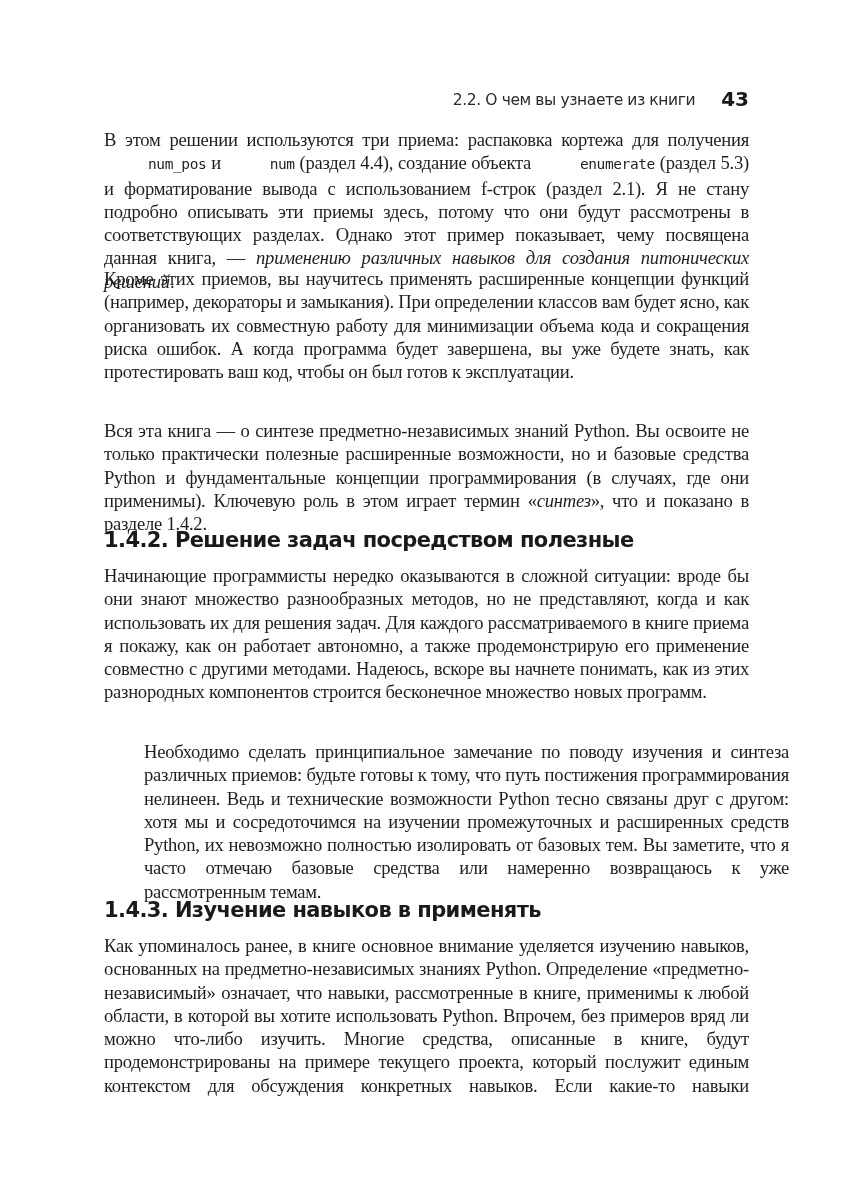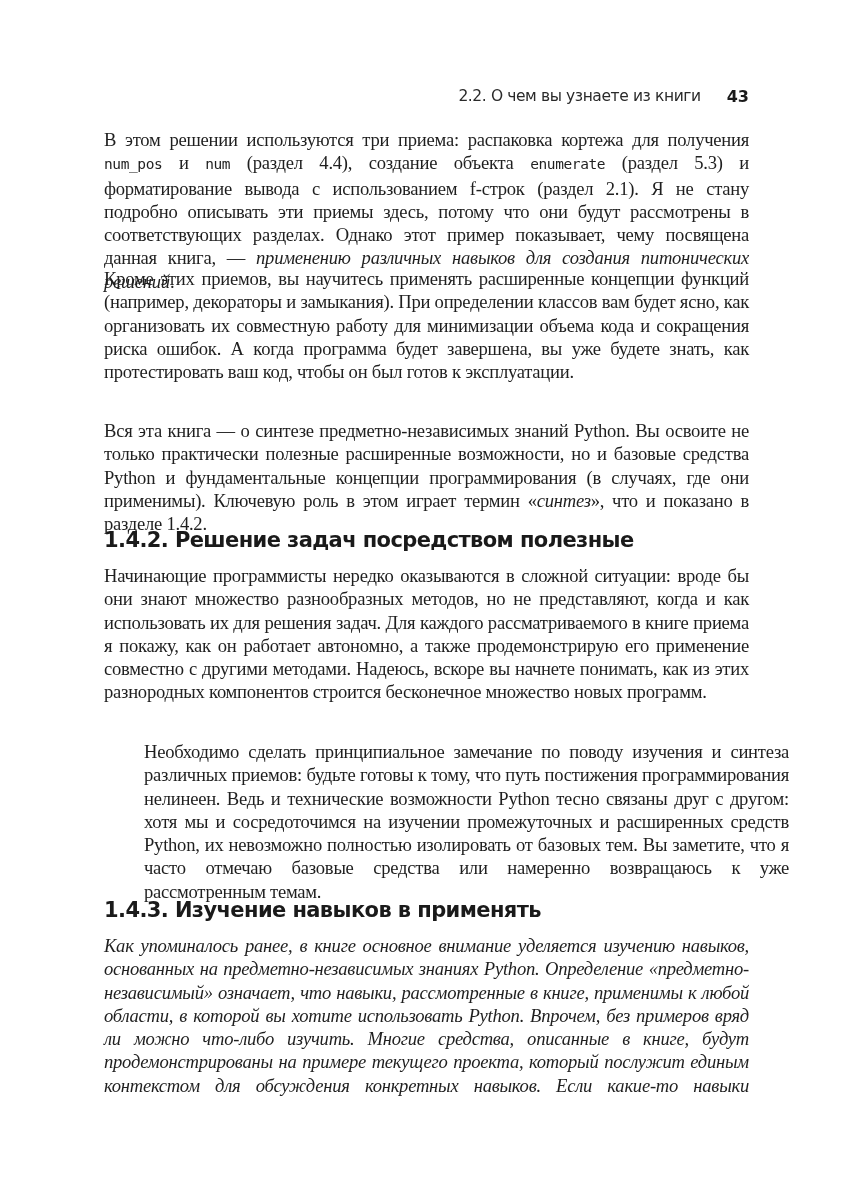--- a/index.html
+++ b/index.html
@@ -4,27 +4,27 @@
 <style>
   html, body { margin: 0; padding: 0; background: #ffffff; }
   body { width: 849px; height: 1200px; position: relative; overflow: hidden; color: #1f1f1f; }
   .page { position: absolute; left: 104px; top: 0; width: 645px; }
   .running-head {
     position: absolute; top: 86px; right: 0; width: 645px; text-align: right;
     font-family: "DejaVu Sans", sans-serif; font-size: 15.5px; color: #2a2a2a;
     white-space: nowrap;
   }
   .running-head .title { letter-spacing: -0.4px; }
-  .running-head .pgnum { font-weight: bold; font-size: 16px; margin-left: 26px; color: #1a1a1a; position: relative; top: 1px; }
+  .running-head .pgnum { font-weight: bold; font-size: 20px; margin-left: 26px; color: #1a1a1a; position: relative; top: 1px; }
   .p {
     font-family: "Liberation Serif", serif; font-size: 18.6px; line-height: 23.3px;
     text-align: justify; margin: 0; letter-spacing: -0.25px;
     hyphens: manual;
   }
-  .p code { font-family: "DejaVu Sans Mono", monospace; font-size: 14.5px; letter-spacing: -0.4px; }
+  .p code { font-family: "DejaVu Sans Mono", monospace; font-size: 14.5px; letter-spacing: -0.4px; margin-left: 44px; }
   .p em { font-style: italic; }
   .blk { position: absolute; left: 0; width: 645px; }
   .h {
     font-family: "DejaVu Sans", sans-serif; font-weight: bold; font-size: 21px;
     letter-spacing: -0.6px; margin: 0; color: #1a1a1a; white-space: nowrap;
   }
 </style>
 </head>
 <body>
 
@@ -55,17 +55,17 @@
   </div>
 
   <div class="blk" style="top:740px;margin-left:40px;">
     <p class="p">Необходимо сделать принципиальное замечание по поводу изучения и синтеза различных приемов: будьте готовы к тому, что путь постижения программирования нелинеен. Ведь и технические возможности Python тесно связаны друг с другом: хотя мы и сосредоточимся на изучении промежуточных и расширенных средств Python, их невозможно полностью изолировать от базовых тем. Вы заметите, что я часто отмечаю базовые средства или намеренно возвращаюсь к уже рассмотренным темам.</p>
   </div>
 
   <div class="blk" style="top:898px;">
     <h2 class="h">1.4.3. Изучение навыков в применять</h2>
   </div>
 
-  <div class="blk" style="top:934px;font-style:italic;">
+  <div class="blk" style="top:934px;">
     <p class="p" style="text-align-last: justify;">Как упоминалось ранее, в книге основное внимание уделяется изучению навыков, основанных на предметно-независимых знаниях Python. Определение «предметно-независимый» означает, что навыки, рассмотренные в книге, применимы к любой области, в которой вы хотите использовать Python. Впрочем, без примеров вряд ли можно что-либо изучить. Многие средства, описанные в книге, будут продемонстрированы на примере текущего проекта, который послужит единым контекстом для обсуждения конкретных навыков. Если какие-то навыки</p>
   </div>
 
 </div>
 
 </body></html>

